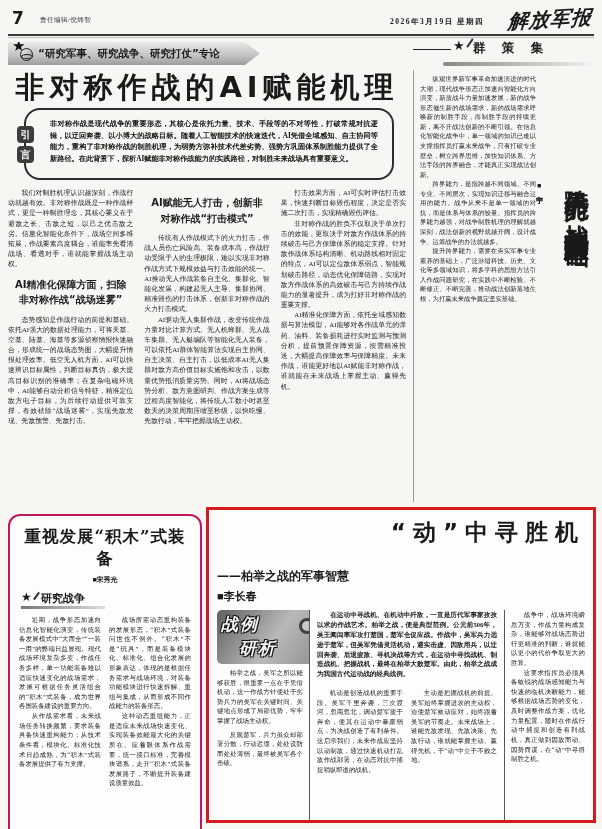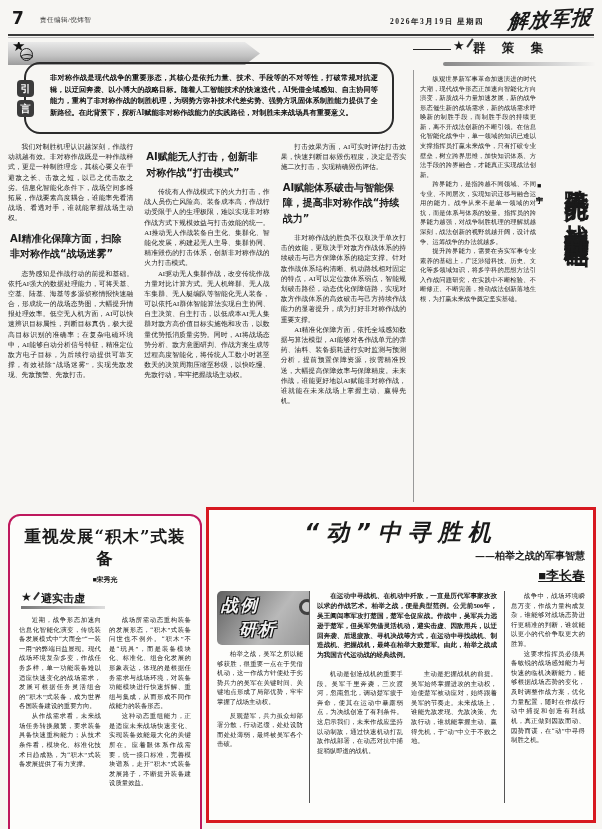--- a/index.html
+++ b/index.html
@@ -59,44 +59,44 @@
     padding:9px 14px 9px 24px; min-height:72px; }
   .intro-tab { position:absolute; left:-9px; top:16px; display:flex; flex-direction:column; gap:3px; }
   .intro-tab span { width:17px; height:17px; background:#3c3c3c; color:#fff; border-radius:4px;
     font-size:10px; font-weight:bold; display:flex; align-items:center; justify-content:center;
     font-family:"DejaVu Sans",sans-serif; }
   .intro-text { font-size:7.2px; line-height:1.62; text-align:justify; font-weight:bold; color:#111; }
   .ma-cols { display:flex; gap:11px; margin-top:8px; height:283px; overflow:hidden; }
   .ma-col { flex:1; font-size:6.8px; line-height:1.5; text-align:justify; overflow:hidden; color:#1c1c1c; }
   .ma-col p { text-indent:2em; }
   .ma-sub { font-family:"DejaVu Sans",sans-serif; font-weight:bold; font-size:10px; line-height:1.55;
-    text-align:left; text-indent:0 !important; margin:7px 2px; }
+    text-align:center; text-indent:0 !important; margin:7px 2px; }
 
   
   .jimu { position:absolute; top:514px; left:8px; width:194px; height:336px;
     border:2px solid #be185d; border-radius:12px; padding:10px 9px 6px; background:#fdfdfb; overflow:hidden; }
   .jm-title { text-align:center; font-family:"DejaVu Serif",serif; font-weight:bold; font-size:16.5px; letter-spacing:1px; }
   .jm-byline { text-align:center; font-size:7px; font-weight:bold; margin:5px 0 6px; }
   .jm-label { position:relative; width:88px; height:20px; font-family:"DejaVu Sans",sans-serif;
     font-weight:bold; font-size:11px; padding-left:22px; margin-bottom:4px; }
   .jm-label .star { position:absolute; left:2px; top:-1px; font-size:12px; }
   .jm-label .slash { position:absolute; left:13px; top:4px; width:9px; border-top:2px solid #333; transform:rotate(-55deg); }
   .jm-label:after { content:""; position:absolute; left:2px; bottom:2px; width:84px; height:3px;
     background:linear-gradient(90deg,#777,#ddd); }
   .jm-cols { display:flex; gap:8px; height:238px; overflow:hidden; }
   .jm-col { flex:1; font-size:6.4px; line-height:1.5; text-align:justify; overflow:hidden; }
   .jm-col p { text-indent:2em; }
 
   
   .redbox { position:absolute; top:507px; left:206px; width:390px; height:316px;
     border:3px solid #d71920; background:#fdfdfb; padding:7px 8px 5px; overflow:hidden; }
-  .bj-title { text-align:center; font-family:"DejaVu Sans",sans-serif; font-weight:bold;
-    font-size:23px; letter-spacing:7px;font-style:italic; }
-  .bj-subtitle { text-align:right; font-family:"DejaVu Serif",serif; font-weight:bold; font-size:10px; margin-top:1px; }
-  .bj-byline { text-align:right; font-size:13px; font-weight:bold; margin:4px 0 6px;text-decoration:underline; }
+  .bj-title { text-align:right; font-family:"DejaVu Sans",sans-serif; font-weight:bold;
+    font-size:23px; letter-spacing:7px; }
+  .bj-subtitle { text-align:left; font-family:"DejaVu Serif",serif; font-weight:bold; font-size:12px; margin-top:20px; }
+  .bj-byline { text-align:left; font-size:11px; font-weight:bold; margin:4px 0 6px; }
   .bj-row { display:flex; height:212px; overflow:hidden; }
   .bj-c1 { width:92px; padding-right:6px; font-size:6.4px; line-height:1.5; text-align:justify; overflow:hidden; }
   .bj-c1 p { text-indent:2em; margin-top:4px; }
   .case-graphic { position:relative; width:104px; height:54px; border-radius:5px;
     background:linear-gradient(125deg,#5f5f5f,#b9b9b9 55%,#8e8e8e); overflow:hidden; }
   .case-graphic .t1,.case-graphic .t2 { position:absolute; font-family:"DejaVu Sans",sans-serif; font-weight:bold;
     font-style:italic; font-size:17px; color:#f2f2f2; letter-spacing:2px;
     text-shadow:1px 1px 0 #111, -1px -1px 0 #111, 1px -1px 0 #111, -1px 1px 0 #111; }
   .case-graphic .t1 { left:4px; top:2px; }
   .case-graphic .t2 { left:22px; top:26px; }
@@ -120,20 +120,21 @@
   <span class="hdr-date">2026年3月19日 星期四</span>
   <span class="masthead">解放军报</span>
 </div>
 <div class="hdr-rule"></div>
 
 <div class="banner">
   <span class="banner-icon">
     <span class="star">★</span>
     <span class="globe"></span>
   </span>
+  <span>“研究军事、研究战争、研究打仗”专论</span>
 </div>
 
 <div class="qunceji">
   <div class="qc-head">
     <span class="line"></span>
     <span class="star">★</span>
     <span class="slash"></span>
     <span>群 策 集</span>
   </div>
   <div class="qc-swoosh"></div>
@@ -144,20 +145,21 @@
       <p>提升跨界能力，需要在夯实军事专业素养的基础上，广泛涉猎科技、历史、文化等多领域知识，将多学科的思想方法引入作战问题研究，在实践中不断检验、不断修正、不断完善，推动战法创新落地生根，为打赢未来战争奠定坚实基础。</p>
     </div>
     <div class="qc-right">
       <div class="qc-byline">■宁宇</div>
       <div class="qc-vtitle">跨界能力：战法创新的重要基础</div>
     </div>
   </div>
 </div>
 
 <div class="main-art">
+  <div class="ma-title">非对称作战的AI赋能机理</div>
 
   <div class="intro-box">
     <div class="intro-tab">
       <span>引</span>
       <span>言</span>
     </div>
     <div class="intro-text">非对称作战是现代战争的重要形态，其核心是依托力量、技术、手段等的不对等性，打破常规对抗逻辑，以迂回奔袭、以小博大的战略目标。随着人工智能技术的快速迭代，AI凭借全域感知、自主协同等能力，重构了非对称作战的制胜机理，为弱势方弥补技术代差劣势、强势方巩固体系制胜能力提供了全新路径。在此背景下，探析AI赋能非对称作战能力的实践路径，对制胜未来战场具有重要意义。</div>
   </div>
 
   <div class="ma-cols">
@@ -166,34 +168,33 @@
       <p class="ma-sub">AI精准化保障方面，扫除非对称作战“战场迷雾”</p>
       <p>态势感知是作战行动的前提和基础。依托AI强大的数据处理能力，可将天基、空基、陆基、海基等多源侦察情报快速融合，形成统一的战场态势图，大幅提升情报处理效率。低空无人机方面，AI可以快速辨识目标属性，判断目标真伪，极大提高目标识别的准确率；在复杂电磁环境中，AI能够自动分析信号特征，精准定位敌方电子目标，为后续行动提供可靠支撑，有效祛除“战场迷雾”，实现先敌发现、先敌预警、先敌打击。</p>
     </div>
     <div class="ma-col">
       <p class="ma-sub">AI赋能无人打击，创新非对称作战“打击模式”</p>
       <p>传统有人作战模式下的火力打击，作战人员伤亡风险高、装备成本高，作战行动受限于人的生理极限，难以实现非对称作战方式下规模效益与打击效能的统一。AI推动无人作战装备自主化、集群化、智能化发展，构建起无人主导、集群协同、精准毁伤的打击体系，创新非对称作战的火力打击模式。</p>
       <p>AI驱动无人集群作战，改变传统作战力量对比计算方式。无人机蜂群、无人战车集群、无人艇编队等智能化无人装备，可以依托AI群体智能算法实现自主协同、自主决策、自主打击，以低成本AI无人集群对敌方高价值目标实施饱和攻击，以数量优势抵消质量劣势。同时，AI将战场态势分析、敌方意图研判、作战方案生成等过程高度智能化，将传统人工数小时甚至数天的决策周期压缩至秒级，以快吃慢、先敌行动，牢牢把握战场主动权。</p>
     </div>
     <div class="ma-col">
       <p>打击效果方面，AI可实时评估打击效果，快速判断目标毁伤程度，决定是否实施二次打击，实现精确毁伤评估。</p>
-      <p class="ma-sub">AI赋能体系破击与智能保障，提高非对称作战“持续战力”</p>
       <p>非对称作战的胜负不仅取决于单次打击的效能，更取决于对敌方作战体系的持续破击与己方保障体系的稳定支撑。针对敌作战体系结构清晰、机动路线相对固定的特点，AI可以定位敌体系弱点，智能规划破击路径，动态优化保障链路，实现对敌方作战体系的高效破击与己方持续作战能力的显著提升，成为打好非对称作战的重要支撑。</p>
       <p>AI精准化保障方面，依托全域感知数据与算法模型，AI能够对各作战单元的弹药、油料、装备损耗进行实时监测与预测分析，提前预置保障资源，按需精准投送，大幅提高保障效率与保障精度。未来作战，谁能更好地以AI赋能非对称作战，谁就能在未来战场上掌握主动、赢得先机。</p>
     </div>
   </div>
 </div>
 
 <div class="jimu">
   <div class="jm-title">重视发展“积木”式装备</div>
   <div class="jm-byline">■宋秀光</div>
   <div class="jm-label">
     <span class="star">★</span>
     <span class="slash"></span>
-    <span>避实击虚</span>
+    <span>研究战争</span>
   </div>
   <div class="jm-cols">
     <div class="jm-col">
       <p>近期，战争形态加速向信息化智能化演变，传统装备发展模式中“大而全”“一装一用”的弊端日益显现。现代战场环境复杂多变，作战任务多样，单一功能装备难以适应快速变化的战场需求，发展可根据任务灵活组合的“积木”式装备，成为世界各国装备建设的重要方向。</p>
       <p>从作战需求看，未来战场任务转换频繁，要求装备具备快速重构能力；从技术条件看，模块化、标准化技术日趋成熟，为“积木”式装备发展提供了有力支撑。</p>
     </div>
     <div class="jm-col">
       <p>战场所需动态重构装备的发展形态，“积木”式装备问世也不例外。“积木”不是“玩具”，而是装备模块化、标准化、组合化发展的形象表达，体现的是根据任务需求与战场环境，对装备功能模块进行快速拆解、重组与集成，从而形成不同作战能力的装备形态。</p>
       <p>这种动态重组能力，正是适应未来战场快速变化、实现装备效能最大化的关键所在。应着眼体系作战需要，统一接口标准，完善模块谱系，走开“积木”式装备发展路子，不断提升装备建设质量效益。</p>
     </div>

